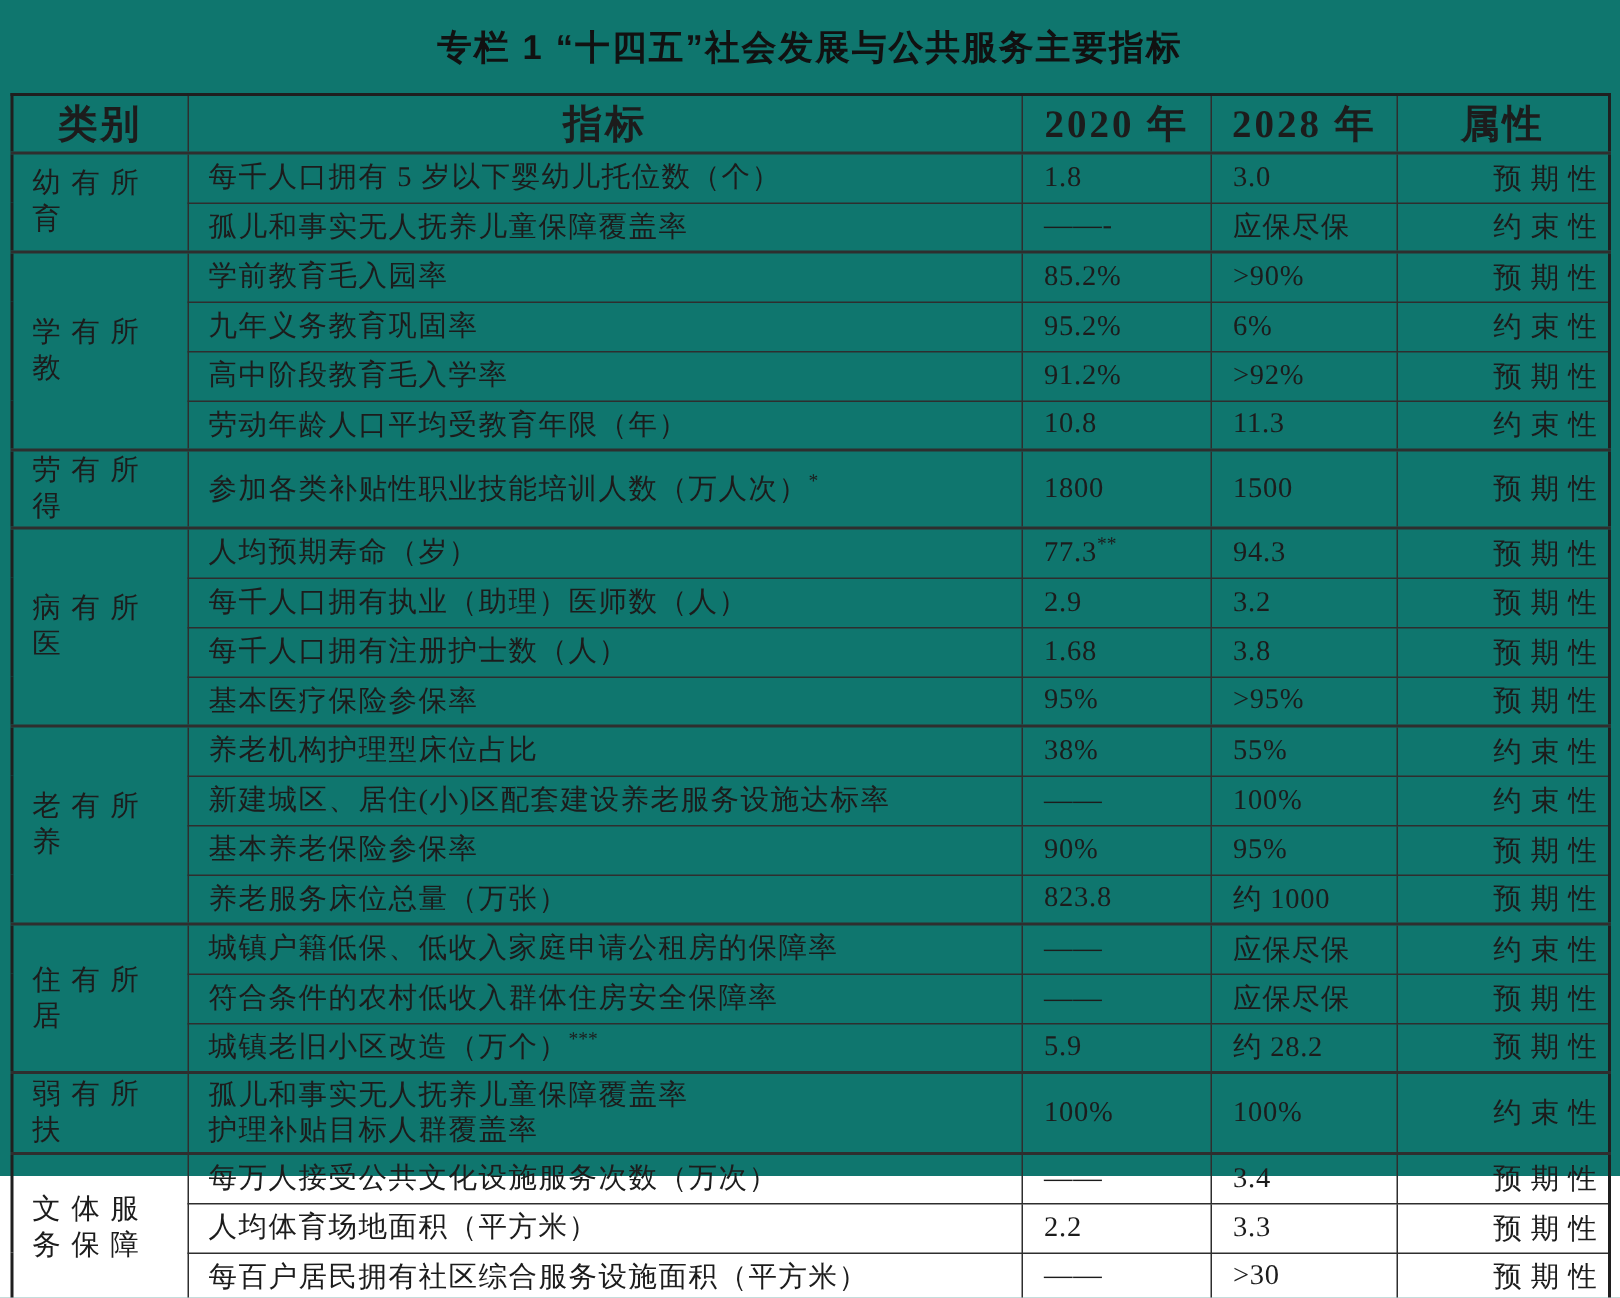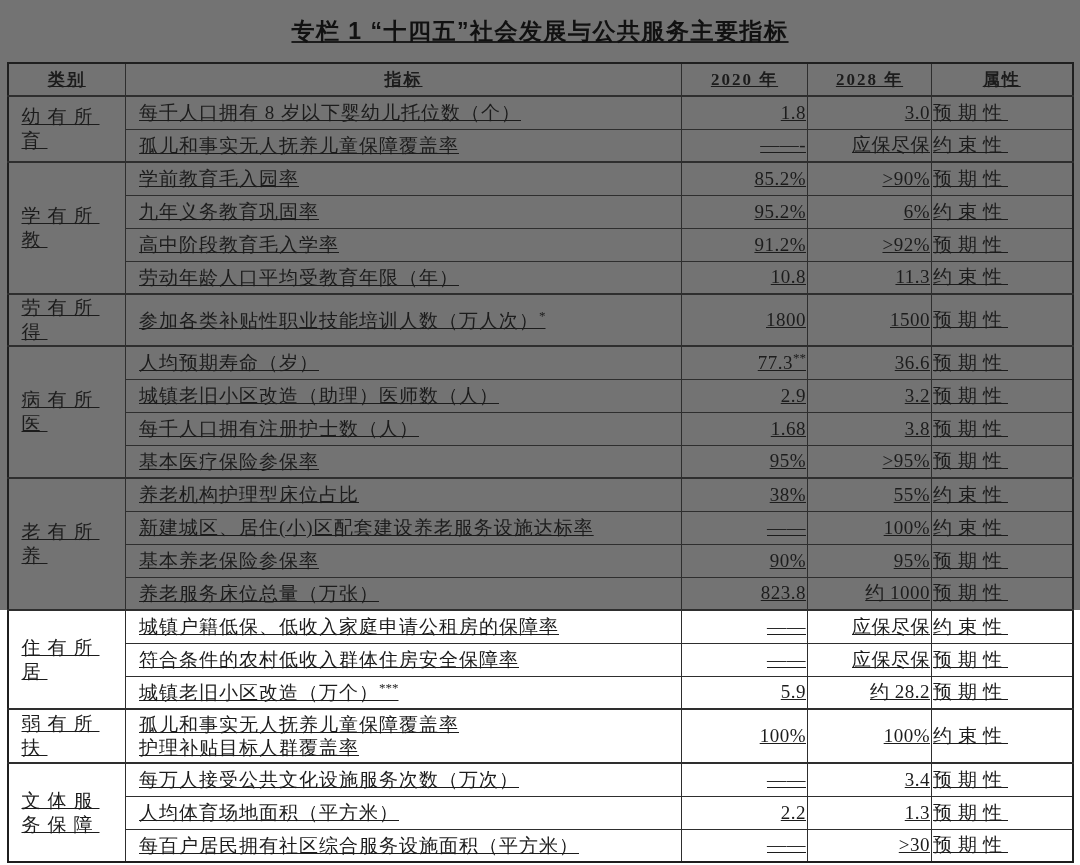--- a/index.html
+++ b/index.html
@@ -7,24 +7,23 @@
     padding: 0;
     background: #ffffff;
     width: 1080px;
     height: 865px;
     overflow: hidden;
     font-family: "Liberation Serif", "DejaVu Serif", serif;
     color: #1c1c1c;
   }
   .page {
     width: 1080px;
-    height: 610px;
+    height: 784px;
     box-sizing: border-box;
-    background: #737373;
-    text-decoration: underline;
+    background: #0f766e;
   }
   .title {
     margin: 0;
     padding: 16px 0 15px 0;
     text-align: center;
     font-family: "Liberation Sans", "DejaVu Sans", sans-serif;
     font-weight: 700;
     font-size: 23px;
     letter-spacing: 1.5px;
     color: #111111;
@@ -37,41 +36,41 @@
     border: 2px solid #1f1f1f;
   }
   th, td {
     border: 1px solid #2e2e2e;
     box-sizing: border-box;
     vertical-align: middle;
   }
   thead th {
     height: 33px;
     font-weight: 600;
-    font-size: 17px;
+    font-size: 26px;
     text-align: center;
     letter-spacing: 2px;
     border-bottom-width: 2px;
   }
   tr.group-start td { border-top-width: 2px; }
   td { font-size: 19px; height: 33px; }
   td.cat {
     padding-left: 13px;
     letter-spacing: 7px;
     line-height: 24px;
     margin-top: 28px;
   }
   td.ind {
     padding: 3px 6px 3px 13px;
     letter-spacing: 1px;
     white-space: pre-line;
     line-height: 23px;
   }
-  td.val { padding-left: 14px; letter-spacing: 0.5px; text-align: right; }
-  td.attr { text-align: left; letter-spacing: 6px; }
+  td.val { padding-left: 14px; letter-spacing: 0.5px; }
+  td.attr { text-align: right; letter-spacing: 6px; }
   sup.fn {
     font-size: 13px;
     letter-spacing: 0;
     vertical-align: super;
     line-height: 0;
   }
 </style>
 </head>
 <body>
 
@@ -91,21 +90,21 @@
         <th>类别</th>
         <th>指标</th>
         <th>2020 年</th>
         <th>2028 年</th>
         <th>属性</th>
       </tr>
     </thead>
     <tbody id="table-body">
         <tr class="group-start">
           <td class="cat" rowspan="2"><span>幼有所育</span></td>
-          <td class="ind"><span>每千人口拥有 8 岁以下婴幼儿托位数（个）</span></td>
+          <td class="ind"><span>每千人口拥有 5 岁以下婴幼儿托位数（个）</span></td>
           <td class="val"><span>1.8</span></td>
           <td class="val"><span>3.0</span></td>
           <td class="attr"><span>预期性</span></td>
         </tr>
         <tr>
           <td class="ind"><span>孤儿和事实无人抚养儿童保障覆盖率</span></td>
           <td class="val"><span>——-</span></td>
           <td class="val"><span>应保尽保</span></td>
           <td class="attr"><span>约束性</span></td>
         </tr>
@@ -138,25 +137,25 @@
           <td class="cat" rowspan="1"><span>劳有所得</span></td>
           <td class="ind"><span>参加各类补贴性职业技能培训人数（万人次）</span><sup class="fn">*</sup></td>
           <td class="val"><span>1800</span></td>
           <td class="val"><span>1500</span></td>
           <td class="attr"><span>预期性</span></td>
         </tr>
         <tr class="group-start">
           <td class="cat" rowspan="4"><span>病有所医</span></td>
           <td class="ind"><span>人均预期寿命（岁）</span></td>
           <td class="val"><span>77.3</span><sup class="fn">**</sup></td>
-          <td class="val"><span>36.6</span></td>
-          <td class="attr"><span>预期性</span></td>
-        </tr>
-        <tr>
-          <td class="ind"><span>城镇老旧小区改造（助理）医师数（人）</span></td>
+          <td class="val"><span>94.3</span></td>
+          <td class="attr"><span>预期性</span></td>
+        </tr>
+        <tr>
+          <td class="ind"><span>每千人口拥有执业（助理）医师数（人）</span></td>
           <td class="val"><span>2.9</span></td>
           <td class="val"><span>3.2</span></td>
           <td class="attr"><span>预期性</span></td>
         </tr>
         <tr>
           <td class="ind"><span>每千人口拥有注册护士数（人）</span></td>
           <td class="val"><span>1.68</span></td>
           <td class="val"><span>3.8</span></td>
           <td class="attr"><span>预期性</span></td>
         </tr>
@@ -221,21 +220,21 @@
         <tr class="group-start">
           <td class="cat" rowspan="3"><span>文体服务保障</span></td>
           <td class="ind"><span>每万人接受公共文化设施服务次数（万次）</span></td>
           <td class="val"><span>——</span></td>
           <td class="val"><span>3.4</span></td>
           <td class="attr"><span>预期性</span></td>
         </tr>
         <tr>
           <td class="ind"><span>人均体育场地面积（平方米）</span></td>
           <td class="val"><span>2.2</span></td>
-          <td class="val"><span>1.3</span></td>
+          <td class="val"><span>3.3</span></td>
           <td class="attr"><span>预期性</span></td>
         </tr>
         <tr>
           <td class="ind"><span>每百户居民拥有社区综合服务设施面积（平方米）</span></td>
           <td class="val"><span>——</span></td>
           <td class="val"><span>&gt;30</span></td>
           <td class="attr"><span>预期性</span></td>
         </tr>
       </tbody>
   </table>

